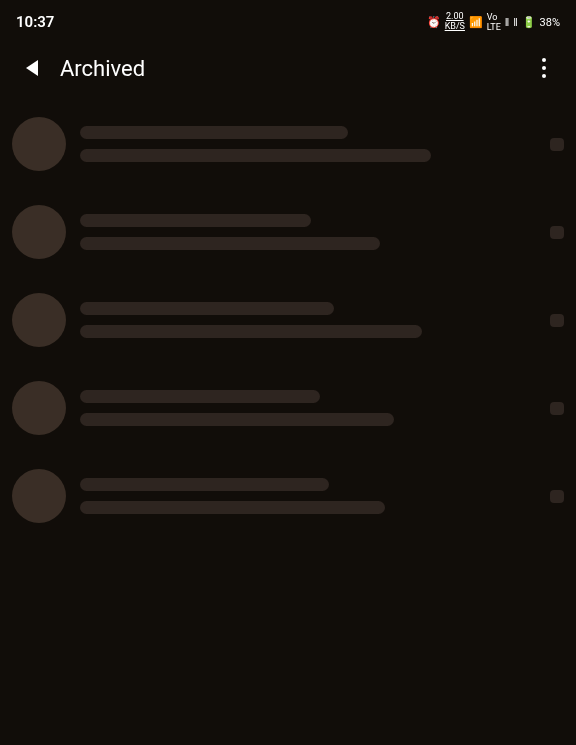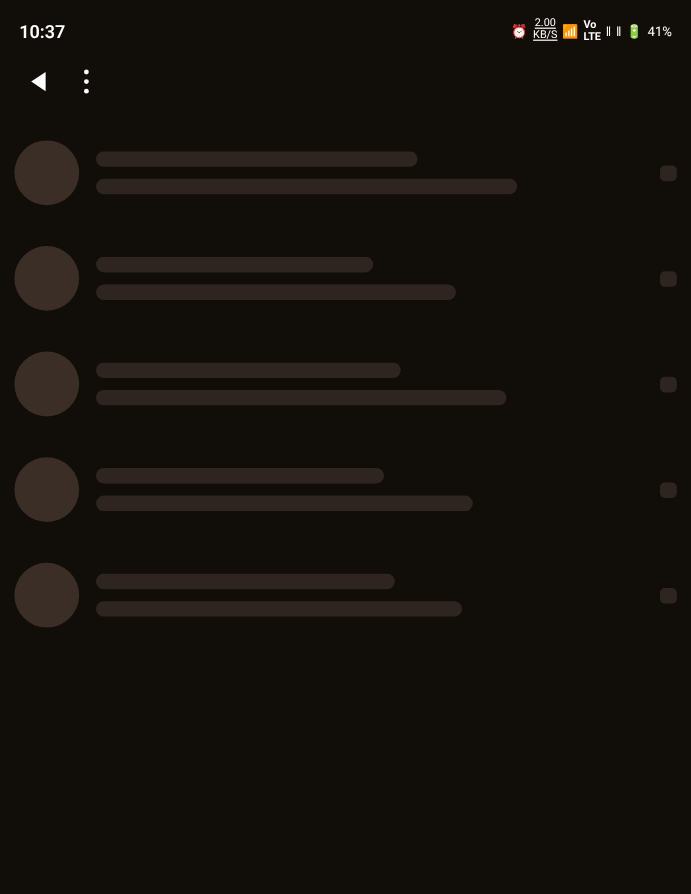--- a/index.html
+++ b/index.html
@@ -11,21 +11,21 @@
       background-color: #110d09;
       color: #fff;
       font-family: -apple-system, 'Roboto', sans-serif;
       overflow: hidden;
     }
 
     
     .status-bar {
       display: flex;
       justify-content: space-between;
-      align-items: flex-end;
+      align-items: center;
       padding: 8px 16px 4px 16px;
       height: 40px;
     }
 
     .status-time {
       font-size: 15px;
       font-weight: 600;
       color: #fff;
     }
 
@@ -154,32 +154,33 @@
   </style>
 </head>
 <body>
 
 <div class="status-bar">
   <span class="status-time">10:37</span>
   <div class="status-icons">
     <span>⏰</span>
     <span style="font-size:9px; line-height:1.1; text-align:center; display:inline-block;text-decoration:underline;">2.00<br>KB/S</span>
     <span>📶</span>
-    <span style="font-size:9px;font-weight:bold;">Vo<br>LTE</span>
+    <span style="font-size:9px;">Vo<br>LTE</span>
     <span>‖</span>
     <span>‖</span>
     <span>🔋</span>
-    <span>41%</span>
+    <span>38%</span>
   </div>
 </div>
 
 <div class="app-bar">
   <div class="back-btn">
     <div class="back-arrow"></div>
   </div>
+  <span class="app-title">Archived</span>
   <div class="more-btn">
     <div class="three-dots">
       <span></span>
       <span></span>
       <span></span>
     </div>
   </div>
 </div>
 
 <div class="chat-list">

